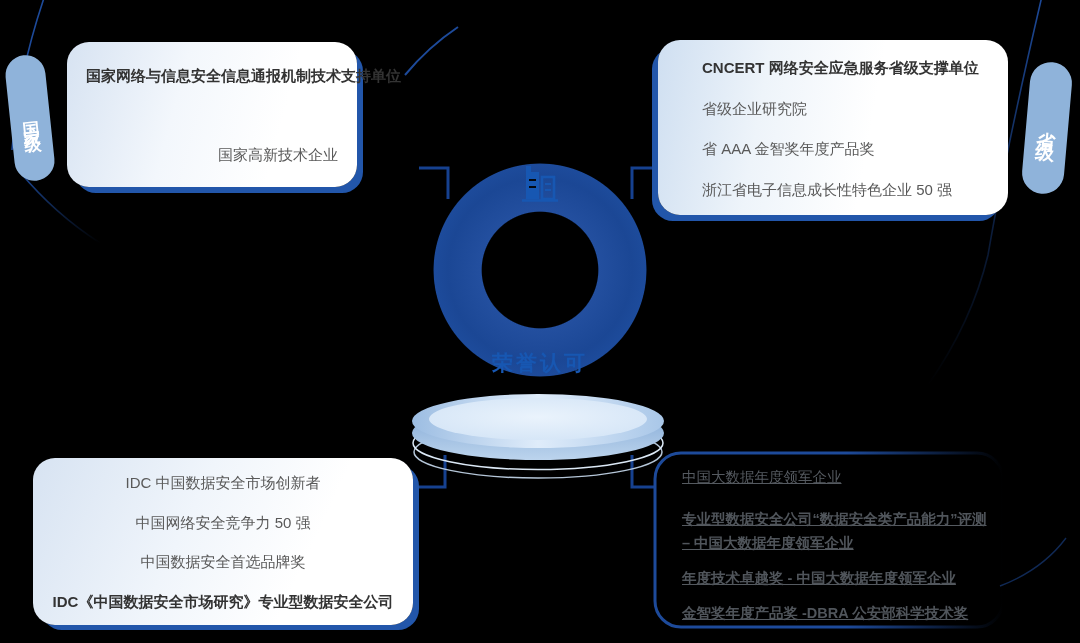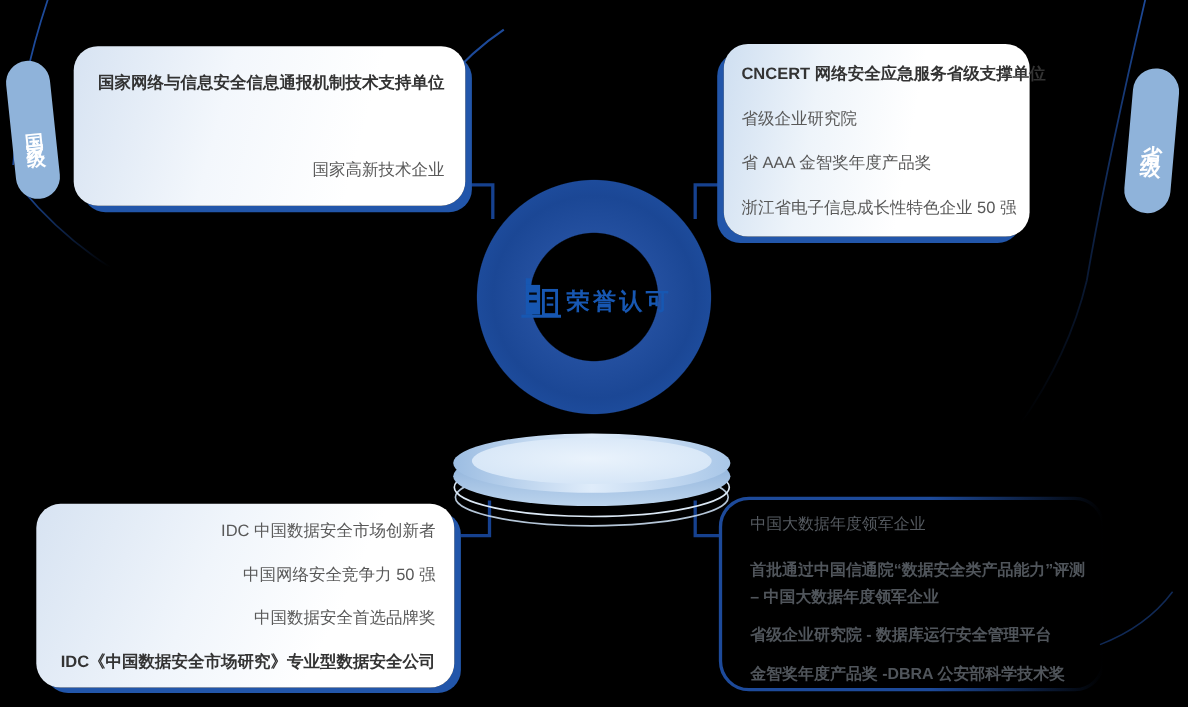--- a/index.html
+++ b/index.html
@@ -10,33 +10,33 @@
   .layer{position:absolute;left:0;top:0;width:1080px;height:643px;}
   
   .card{
     position:absolute;border-radius:22px;box-sizing:border-box;
     background:linear-gradient(105deg,#d7e3f2 0%,#f3f7fc 38%,#ffffff 72%);
     display:flex;flex-direction:column;justify-content:space-between;
     color:#595959;font-size:15px;line-height:16px;
   }
   .card .ln{white-space:nowrap;}
   .card .b{font-weight:bold;color:#333;}
-  .card-tl{left:67px;top:42px;width:356px;height:145px;padding:26px 19px 24px 19px;
+  .card-tl{left:67px;top:42px;width:290px;height:145px;padding:26px 19px 24px 19px;
     text-align:right;box-shadow:7px 7px 0 -1px #2256aa;}
-  .card-tr{left:658px;top:40px;width:278px;height:175px;padding:20px 20px 17px 16px;
+  .card-tr{left:658px;top:40px;width:350px;height:175px;padding:20px 20px 17px 44px;
     text-align:left;box-shadow:-7px 7px 0 -1px #2256aa;
     background:linear-gradient(100deg,#cfdff1 0%,#eef4fa 30%,#ffffff 60%);}
   .card-bl{left:33px;top:458px;width:380px;height:167px;padding:17px 17px 15px 17px;
     text-align:right;box-shadow:7px 6px 0 -1px #2256aa;
-    background:linear-gradient(115deg,#d7e3f2 0%,#f0f5fb 40%,#ffffff 70%);}
+    background:linear-gradient(115deg,#d7e3f2 0%,#f0f5fb 40%,#ffffff 70%);align-items:center;}
   
   .card-br{
     left:655px;top:453px;width:348px;height:174px;padding:16px 10px 0 27px;
     background:transparent;box-shadow:none;border-radius:26px;
-    display:block;color:#555a60;font-size:14.5px;
+    display:block;color:#555a60;font-size:14.5px;text-decoration:underline;
   }
   .card-br .ln{white-space:nowrap;color:#555a60;}
   .card-br .b{font-weight:bold;color:#50555b;}
   .card-br .blk2{margin-top:22px;line-height:24px;}
   .card-br .blk3{margin-top:15px;}
   .card-br .blk4{margin-top:19px;}
   
   .pill{
     position:absolute;background:#8fb3da;border-radius:22px;color:#fff;font-weight:bold;
     display:flex;align-items:center;justify-content:center;
@@ -44,21 +44,21 @@
   }
   .pill-left{left:10px;top:55px;width:40px;height:126px;font-size:17px;letter-spacing:7px;transform:rotate(-6deg);}
   .pill-right{left:1026px;top:62px;width:42px;height:132px;font-size:19px;letter-spacing:12px;transform:rotate(5deg);}
   
   .donut{
     position:absolute;left:433px;top:163px;width:214px;height:214px;border-radius:50%;
     background:radial-gradient(closest-side,rgba(0,0,0,0) 0 54%,#234f9f 55%,#1b4795 86%,#1d4b9b 99%,rgba(0,0,0,0) 100%);
   }
   .donut-center{
     position:absolute;left:0;top:0;width:100%;height:100%;
-    display:flex;flex-direction:row;align-items:center;justify-content:center;
+    display:flex;flex-direction:column;align-items:center;justify-content:space-between;
   }
   .honor-title{color:#1757b2;font-size:21px;font-weight:bold;letter-spacing:3px;margin-top:7px;}
 </style>
 </head>
 <body>
 
 <div class="stage">
 
   <svg class="layer" viewBox="0 0 1080 643" xmlns="http://www.w3.org/2000/svg">
     <defs>
@@ -140,23 +140,23 @@
   <div class="card card-bl">
     <div class="ln">IDC 中国数据安全市场创新者</div>
     <div class="ln">中国网络安全竞争力 50 强</div>
     <div class="ln">中国数据安全首选品牌奖</div>
     <div class="ln b">IDC《中国数据安全市场研究》专业型数据安全公司</div>
   </div>
 
   <div class="card card-br">
     <div class="ln">中国大数据年度领军企业</div>
     <div class="blk2">
-      <div class="ln b">首批通过中国信通院“数据安全类产品能力”评测</div>
+      <div class="ln b">专业型数据安全公司“数据安全类产品能力”评测</div>
       <div class="ln b">– 中国大数据年度领军企业</div>
     </div>
-    <div class="blk3 ln b">省级企业研究院 - 数据库运行安全管理平台</div>
+    <div class="blk3 ln b">年度技术卓越奖 - 中国大数据年度领军企业</div>
     <div class="blk4 ln b">金智奖年度产品奖 -DBRA 公安部科学技术奖</div>
   </div>
 
   <div class="pill pill-left">国家级</div>
   <div class="pill pill-right">省级</div>
 
 </div>
 
 </body></html>

